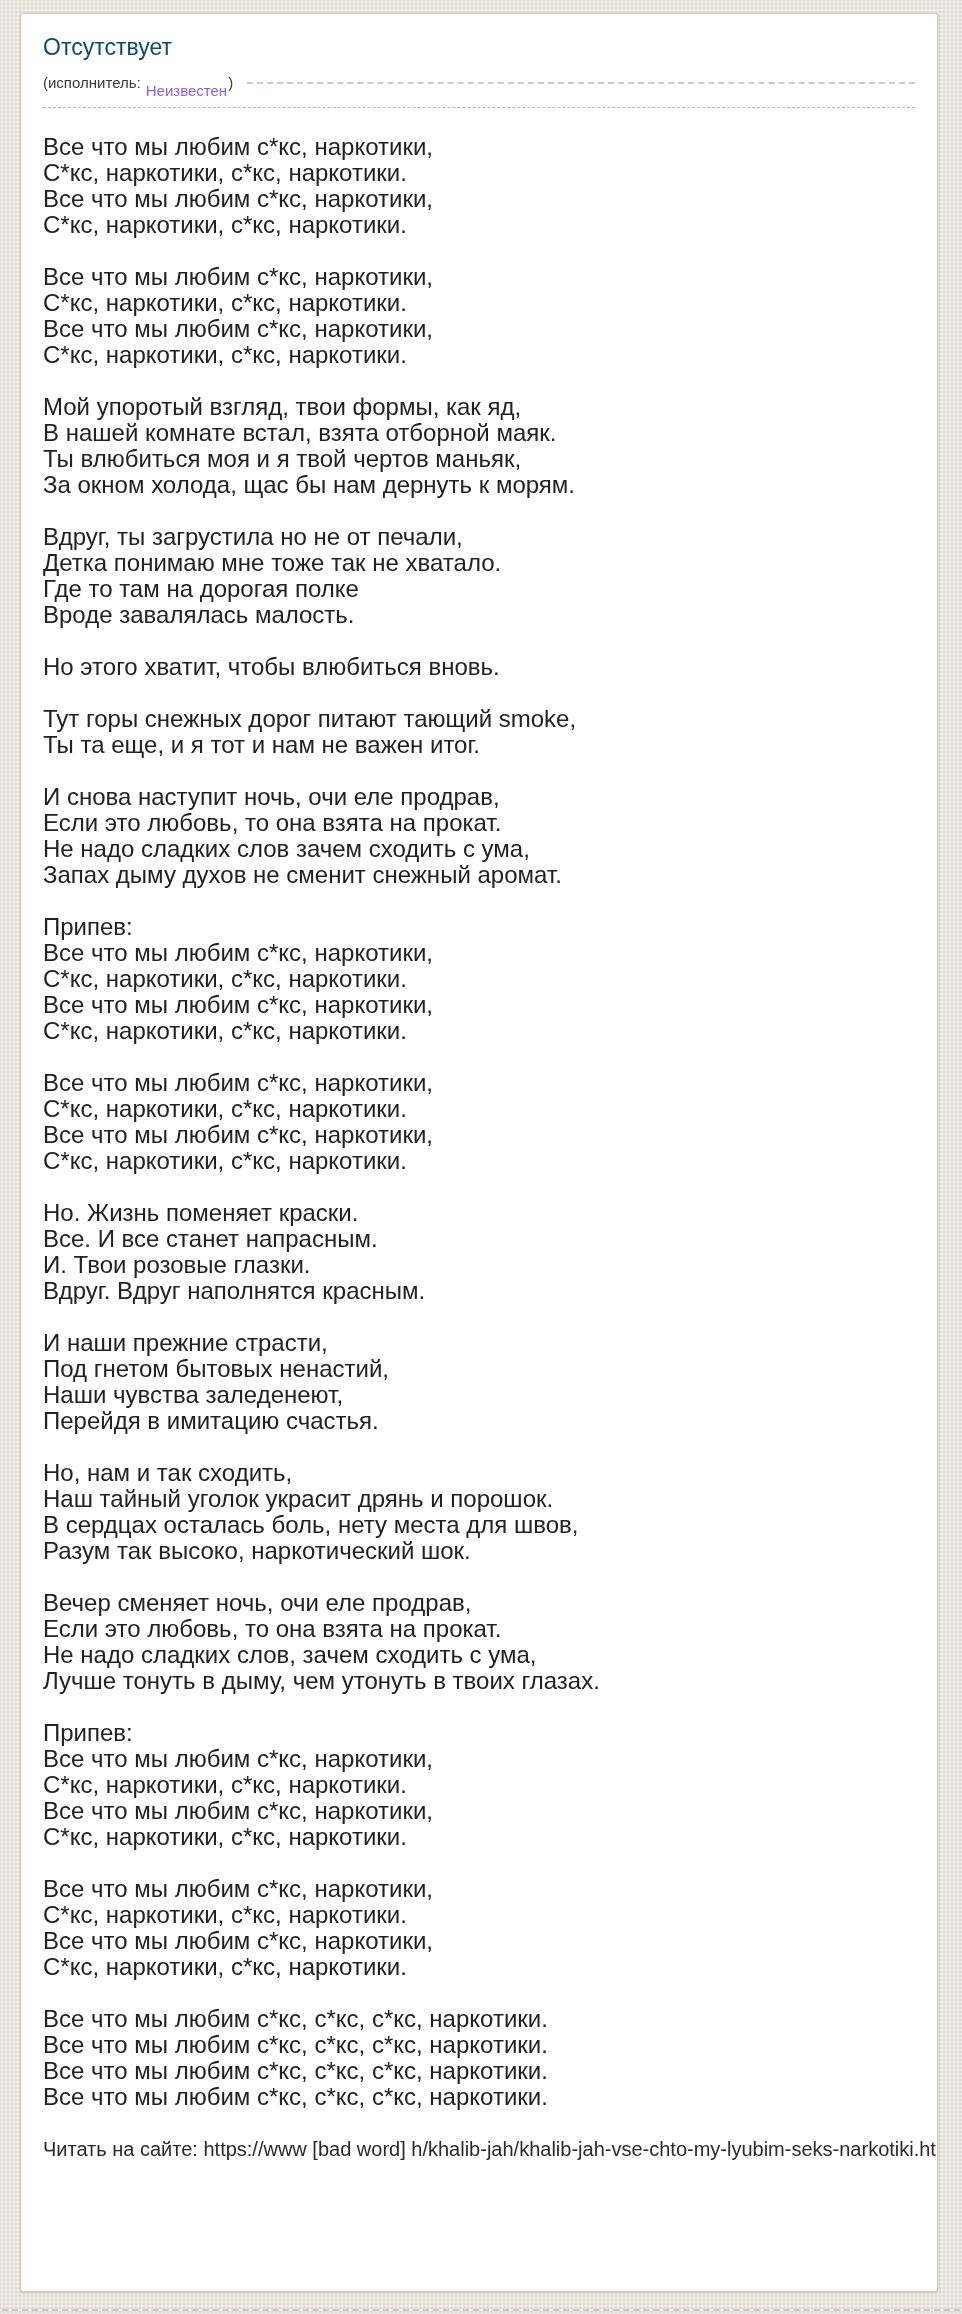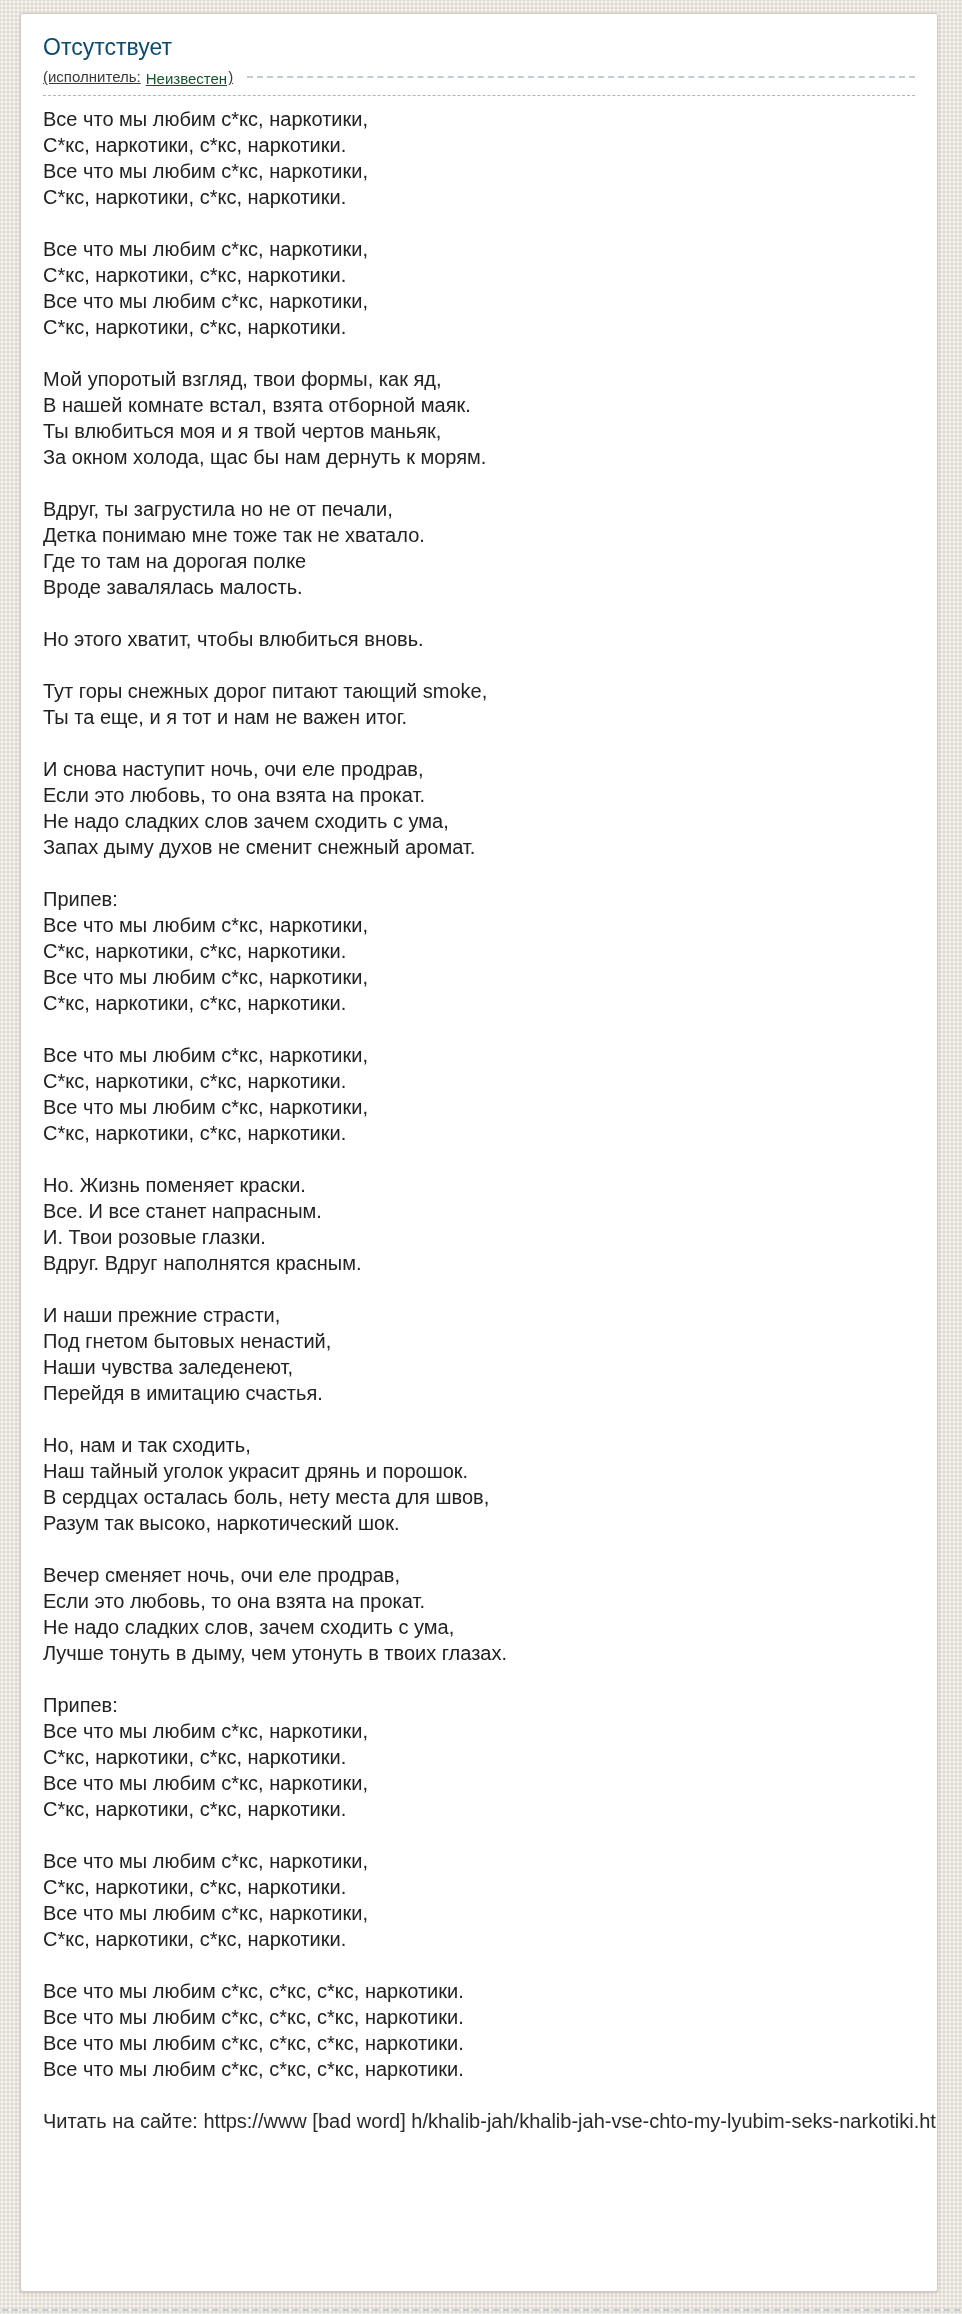--- a/index.html
+++ b/index.html
@@ -27,36 +27,36 @@
     overflow:hidden;
   }
   h1.song-title{
     margin:0;padding:0;
     font-size:23px;line-height:27px;font-weight:400;
     color:#0c4a6e;
   }
   .artist-row{
     display:flex;align-items:center;
     margin-top:5px;
-    font-size:15px;line-height:18px;color:#3a3a3a;text-decoration:underline;
+    font-size:15px;line-height:18px;color:#3a3a3a;
   }
   .artist-link{
-    color:#14532d;text-decoration:none;margin:4px 1px 0 5px;cursor:pointer;
+    color:#8b5cf6;text-decoration:none;margin:16px 1px 0 5px;cursor:pointer;
   }
   .dash-fill{
     flex:1;margin-left:14px;height:0;
     border-top:2px dashed #c3cbd3;
   }
   .separator{
     border-bottom:1px dashed #9fbbd3;
     margin-top:7px;
   }
   .lyrics{
-    margin-top:10px;
-    font-size:20px;line-height:26px;color:#222222;
+    margin-top:26px;
+    font-size:24px;line-height:26px;color:#222222;
   }
   .stanza{margin:26px 0;padding:0;}
   .stanza:first-child{margin-top:0;}
   .footer{
     margin:26px -22px 0 0;
     font-size:20px;line-height:26px;color:#2a2a2a;
     white-space:nowrap;overflow:hidden;
   }
   .bottom-line{
     position:absolute;left:2px;right:2px;bottom:3px;

